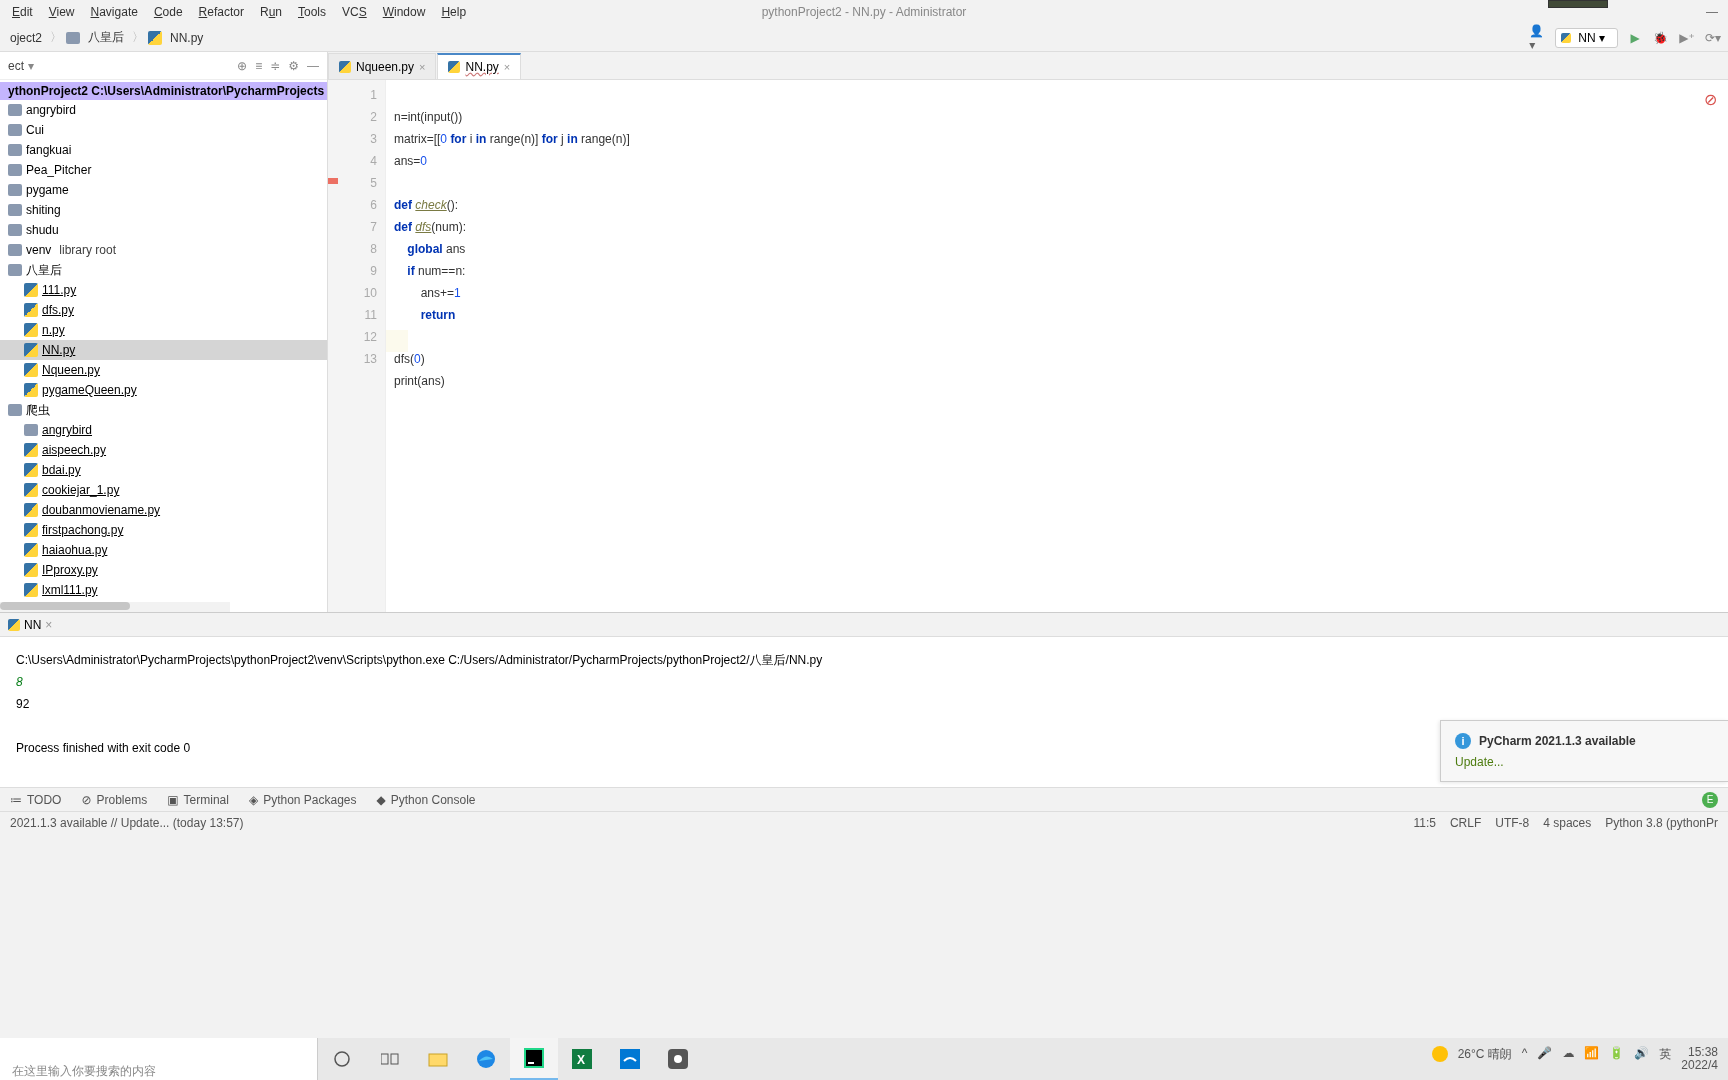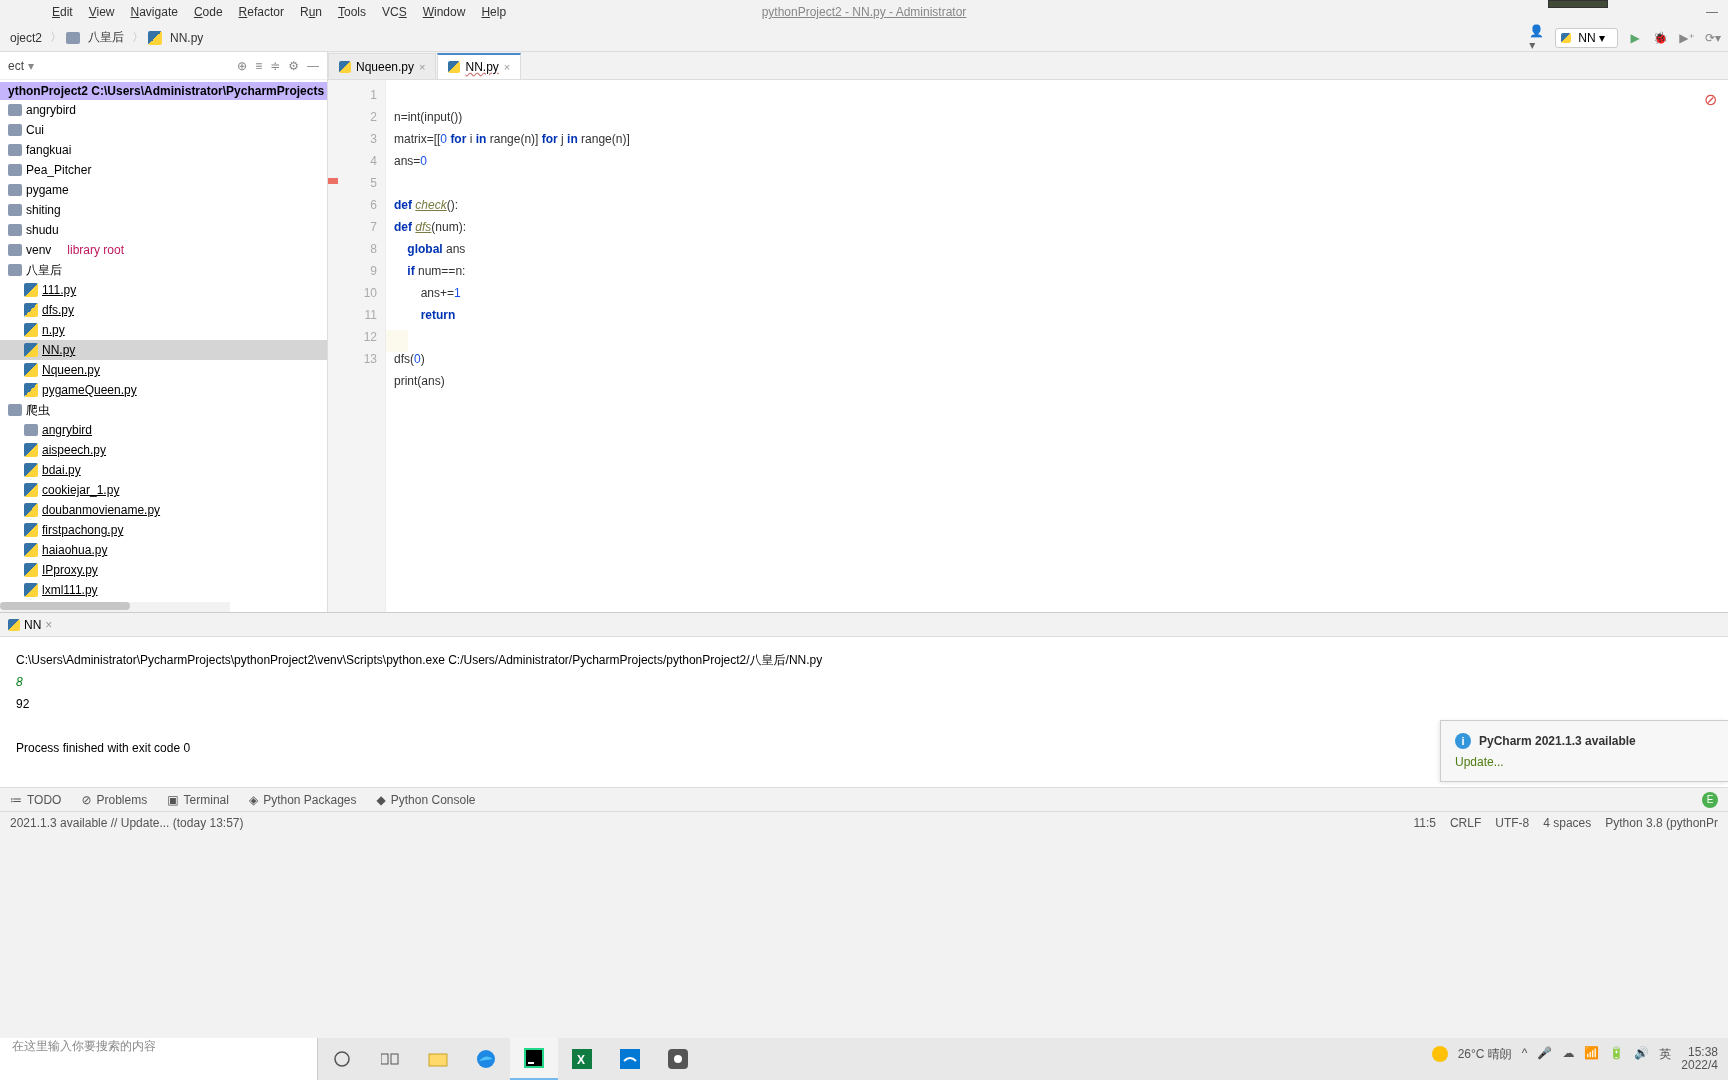--- a/index.html
+++ b/index.html
@@ -1,22 +1,22 @@
 <!DOCTYPE html>
 <html><head>
 <meta charset="utf-8">
 <style>
 * { margin: 0; padding: 0; box-sizing: border-box; font-family: -apple-system, "Segoe UI", Arial, sans-serif; font-size: 12px; }
 body { background: #f2f2f2; width: 1728px; height: 1080px; overflow: hidden; position: relative; }
-.title-text { position: absolute; left: 50%; transform: translateX(-50%); color: #888; text-decoration: underline; }
+.title-text { position: absolute; left: 50%; transform: translateX(-50%); color: #888; }
 .title-controls { position: absolute; right: 10px; display: flex; gap: 18px; color: #666; }
 .perf-chart { position: absolute; right: 120px; top: 0; width: 60px; height: 8px; background: #414a37; border: 1px solid #333; }
 
 
-.menu-bar { height: 24px; display: flex; align-items: center; padding: 0 4px; gap: 0; background: #f2f2f2; margin-left: 40px; }
+.menu-bar { height: 24px; display: flex; align-items: center; padding: 0 4px; gap: 0; background: #f2f2f2; }
 .menu-item { padding: 2px 8px; color: #333; cursor: pointer; }
 .menu-item u { text-decoration: underline; }
 
 
 .nav-bar { height: 28px; background: #f2f2f2; border-bottom: 1px solid #ddd; display: flex; align-items: center; padding: 0 6px; }
 .breadcrumb { display: flex; align-items: center; gap: 4px; }
 .bc-item { color: #333; padding: 2px 4px; }
 .bc-sep { color: #aaa; }
 .nav-right { margin-left: auto; display: flex; align-items: center; gap: 8px; }
 .run-config { background: #fff; border: 1px solid #ccc; border-radius: 3px; padding: 2px 12px 2px 22px; position: relative; }
@@ -31,21 +31,21 @@
 .sidebar-head { height: 28px; display: flex; align-items: center; padding: 0 8px; border-bottom: 1px solid #eee; }
 .sidebar-head .title { font-weight: normal; color: #444; }
 .sidebar-head .chev { margin-left: 4px; color: #888; }
 .sidebar-head .icons { margin-left: auto; display: flex; gap: 8px; color: #888; }
 .tree { flex: 1; overflow: hidden; padding-top: 2px; position: relative; }
 .tree-item { height: 20px; display: flex; align-items: center; padding-left: 8px; gap: 4px; cursor: pointer; white-space: nowrap; }
 .tree-item.selected { background: #d5d5d5; }
 .tree-indent1 { padding-left: 24px; text-decoration: underline; }
 .ico-folder { width: 14px; height: 12px; background: #8a99af; border-radius: 2px; flex-shrink: 0; }
 .ico-py { width: 14px; height: 14px; background: linear-gradient(135deg,#3573a6 50%,#ffd43b 50%); border-radius: 2px; flex-shrink: 0; }
-.lib-root { color: #be185d; margin-left: 12px; }
+.lib-root { color: #404040; margin-left: 4px; }
 .tree-item.header { background: #c4b5fd; font-weight: bold; height: 18px; overflow: hidden; }
 .tree-scrollbar { position: absolute; bottom: 0; left: 0; width: 230px; height: 10px; background: #f2f2f2; }
 .tree-scrollbar-thumb { height: 8px; background: #c6c6c6; border-radius: 4px; width: 130px; }
 
 
 .editor-area { flex: 1; display: flex; flex-direction: column; background: #fff; }
 .tabs { height: 28px; display: flex; align-items: flex-end; background: #f2f2f2; border-bottom: 1px solid #ddd; }
 .tab { height: 26px; display: flex; align-items: center; padding: 0 10px; gap: 5px; background: #ececec; border: 1px solid #ddd; border-bottom: none; margin-right: 1px; }
 .tab.active { background: #fff; border-top: 2px solid #4a88c7; }
 .tab .close { color: #999; font-size: 11px; }
@@ -81,21 +81,21 @@
 .bt-item { display: flex; align-items: center; gap: 5px; color: #555; }
 .bt-badge { margin-left: auto; width: 16px; height: 16px; border-radius: 50%; background: #4caf50; color: #fff; font-size: 10px; display: flex; align-items: center; justify-content: center; }
 
 
 .status-bar { height: 22px; background: #f2f2f2; border-top: 1px solid #ddd; display: flex; align-items: center; padding: 0 10px; color: #555; }
 .status-left { }
 .status-right { margin-left: auto; display: flex; gap: 14px; }
 
 
 .taskbar { position: absolute; bottom: 0; left: 0; right: 0; height: 42px; background: #e8e8e8; display: flex; align-items: center; }
-.search-box { width: 318px; height: 42px; background: #fff; display: flex; align-items: flex-start; padding: 0 12px; color: #888; font-size: 14px; border-right: 1px solid #ccc; }
+.search-box { width: 318px; height: 42px; background: #fff; display: flex; align-items: flex-end; padding: 0 12px; color: #888; font-size: 14px; border-right: 1px solid #ccc; }
 .task-icons { display: flex; align-items: center; height: 100%; }
 .task-ico { width: 48px; height: 42px; display: flex; align-items: center; justify-content: center; }
 .task-ico.active { border-bottom: 2px solid #76b9ed; background: #f4f4f4; }
 .tray { margin-left: auto; display: flex; gap: 10px; padding: 0 10px; color: #555; font-size: 12px; }
 .weather-ico { width: 16px; height: 16px; border-radius: 50%; background: #ffc107; }
 
 svg { display: block; }
 </style>
 </head>
 <body>

